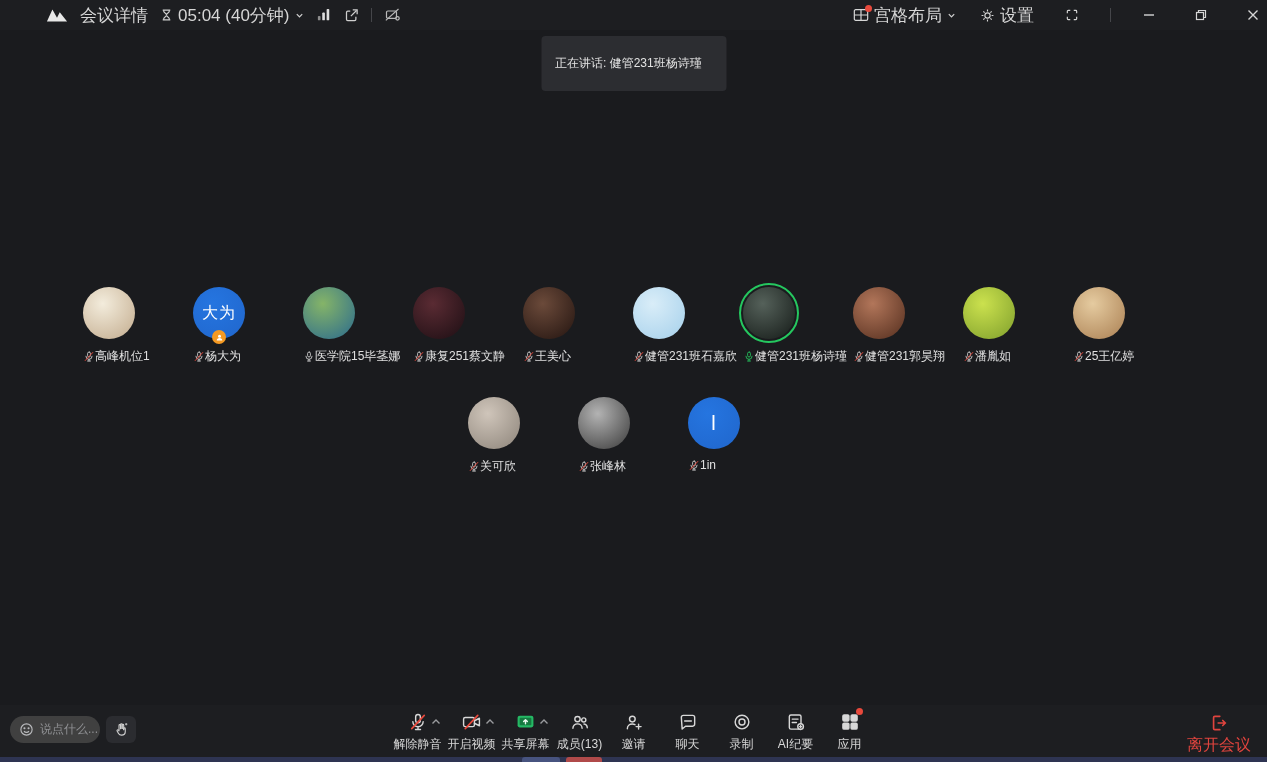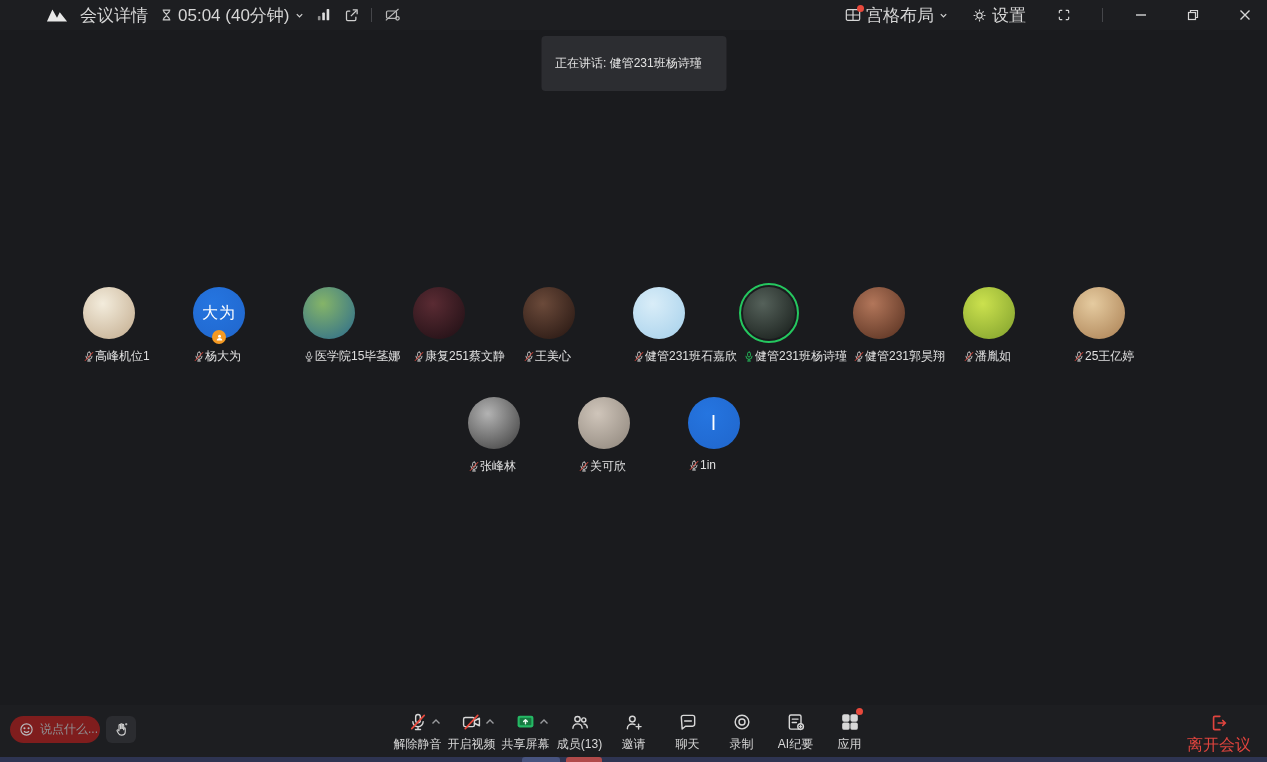--- a/index.html
+++ b/index.html
@@ -4,21 +4,21 @@
 <style>
   * { margin:0; padding:0; box-sizing:border-box; }
   html,body { width:1267px; height:762px; overflow:hidden; }
   body { font-family:"Liberation Sans","DejaVu Sans",sans-serif; background:#101014; }
   .window { position:relative; width:1267px; height:762px; background:#1a1b1e; }
 
   
   .titlebar { position:absolute; top:0; left:0; right:0; height:30px; background:#1d1e21;
               display:flex; align-items:center; justify-content:space-between; color:#d6d6d6; font-size:17px; }
   .tb-left { display:flex; align-items:center; gap:12px; padding-left:46px; }
-  .tb-right { display:flex; align-items:center; gap:24px; padding-right:8px; }
+  .tb-right { display:flex; align-items:center; gap:24px; }
   .tb-item { display:flex; align-items:center; gap:5px; cursor:default; }
   .tb-divider { width:1px; height:14px; background:#45464a; }
   .icon svg { display:block; }
   .win-btn { width:28px; height:24px; display:flex; align-items:center; justify-content:center; }
   .badge-dot { position:absolute; top:-3px; right:-3px; width:7px; height:7px; border-radius:50%; background:#e8493c; }
   .rel { position:relative; }
 
   
   .banner { position:absolute; top:36px; left:50%; transform:translateX(-50%);
             background:#2c2d31; border-radius:4px; padding:19px 14px; font-size:12px; color:#e3e3e3;
@@ -37,21 +37,21 @@
   .host-badge { position:absolute; left:50%; bottom:-5px; transform:translateX(-50%);
                 width:14px; height:14px; border-radius:50%; background:#f59a23;
                 display:flex; align-items:center; justify-content:center; }
   .nameline { margin-top:9px; display:flex; align-items:center; max-width:108px; }
   .pname { font-size:12px; color:#e0e0e0; white-space:nowrap; }
 
   
   .bottombar { position:absolute; left:0; right:0; bottom:5px; height:52px; background:#1d1e21; }
   .chatgroup { position:absolute; left:10px; top:11px; display:flex; align-items:center; gap:6px; }
   .chat-pill { display:flex; align-items:center; gap:6px; width:90px; height:27px; border-radius:14px;
-               background:#7f1d1d; padding:0 9px; cursor:text; }
+               background:#404040; padding:0 9px; cursor:text; }
   .chat-placeholder { font-size:12px; color:#8f9093; white-space:nowrap; }
   .hand-btn { width:30px; height:27px; border-radius:6px; background:#2b2c30;
               display:flex; align-items:center; justify-content:center; }
   .toolbar { position:absolute; left:50%; top:6px; transform:translateX(-50%);
              display:flex; align-items:flex-start; gap:6px; }
   .tbtn { display:flex; flex-direction:column; align-items:center; min-width:48px; cursor:default; }
   .ticon { position:relative; height:22px; display:flex; align-items:center; justify-content:center; }
   .tlabel { margin-top:3px; font-size:12px; color:#d8d8d8; white-space:nowrap; }
   .caret { position:absolute; right:-13px; top:7px; }
   .leave-btn { position:absolute; right:16px; top:8px; display:flex; flex-direction:column; align-items:center; }
@@ -298,43 +298,43 @@
               <path d="M5.8 11.5a6.2 6.2 0 0012.4 0M12 17.7V21M9 21h6"></path>
               <path d="M4.5 20L19.5 4" stroke="#e8493c" stroke-width="2"></path>
             </svg>
           </span>
           <span class="pname">25王亿婷</span>
         </div>
       </div>
     </div>
   <div id="row2" class="prow">
       <div class="tile">
+        <div class="avatar" style="background: radial-gradient(circle at 38% 32%, rgb(207, 197, 186), rgb(141, 132, 122));"></div>
+        <div class="nameline">
+          <span class="icon">
+            <svg width="12" height="13" viewBox="0 0 24 24" fill="none" stroke="#d8d8d8" stroke-width="1.7" stroke-linecap="round" stroke-linejoin="round">
+              <rect x="9.2" y="3" width="5.6" height="10" rx="2.8"></rect>
+              <path d="M5.8 11.5a6.2 6.2 0 0012.4 0M12 17.7V21M9 21h6"></path>
+              <path d="M4.5 20L19.5 4" stroke="#e8493c" stroke-width="2"></path>
+            </svg>
+          </span>
+          <span class="pname">关可欣</span>
+        </div>
+      </div>
+      <div class="tile">
         <div class="avatar" style="background: radial-gradient(circle at 38% 32%, rgb(179, 179, 179), rgb(58, 58, 58));"></div>
         <div class="nameline">
           <span class="icon">
             <svg width="12" height="13" viewBox="0 0 24 24" fill="none" stroke="#d8d8d8" stroke-width="1.7" stroke-linecap="round" stroke-linejoin="round">
               <rect x="9.2" y="3" width="5.6" height="10" rx="2.8"></rect>
               <path d="M5.8 11.5a6.2 6.2 0 0012.4 0M12 17.7V21M9 21h6"></path>
               <path d="M4.5 20L19.5 4" stroke="#e8493c" stroke-width="2"></path>
             </svg>
           </span>
           <span class="pname">张峰林</span>
-        </div>
-      </div>
-      <div class="tile">
-        <div class="avatar" style="background: radial-gradient(circle at 38% 32%, rgb(207, 197, 186), rgb(141, 132, 122));"></div>
-        <div class="nameline">
-          <span class="icon">
-            <svg width="12" height="13" viewBox="0 0 24 24" fill="none" stroke="#d8d8d8" stroke-width="1.7" stroke-linecap="round" stroke-linejoin="round">
-              <rect x="9.2" y="3" width="5.6" height="10" rx="2.8"></rect>
-              <path d="M5.8 11.5a6.2 6.2 0 0012.4 0M12 17.7V21M9 21h6"></path>
-              <path d="M4.5 20L19.5 4" stroke="#e8493c" stroke-width="2"></path>
-            </svg>
-          </span>
-          <span class="pname">关可欣</span>
         </div>
       </div>
       <div class="tile">
         <div class="avatar" style="background: radial-gradient(circle at 38% 32%, rgb(37, 117, 224), rgb(32, 102, 204));">
           <span class="avatar-text single">l</span>
         </div>
         <div class="nameline">
           <span class="icon">
             <svg width="12" height="13" viewBox="0 0 24 24" fill="none" stroke="#d8d8d8" stroke-width="1.7" stroke-linecap="round" stroke-linejoin="round">
               <rect x="9.2" y="3" width="5.6" height="10" rx="2.8"></rect>

